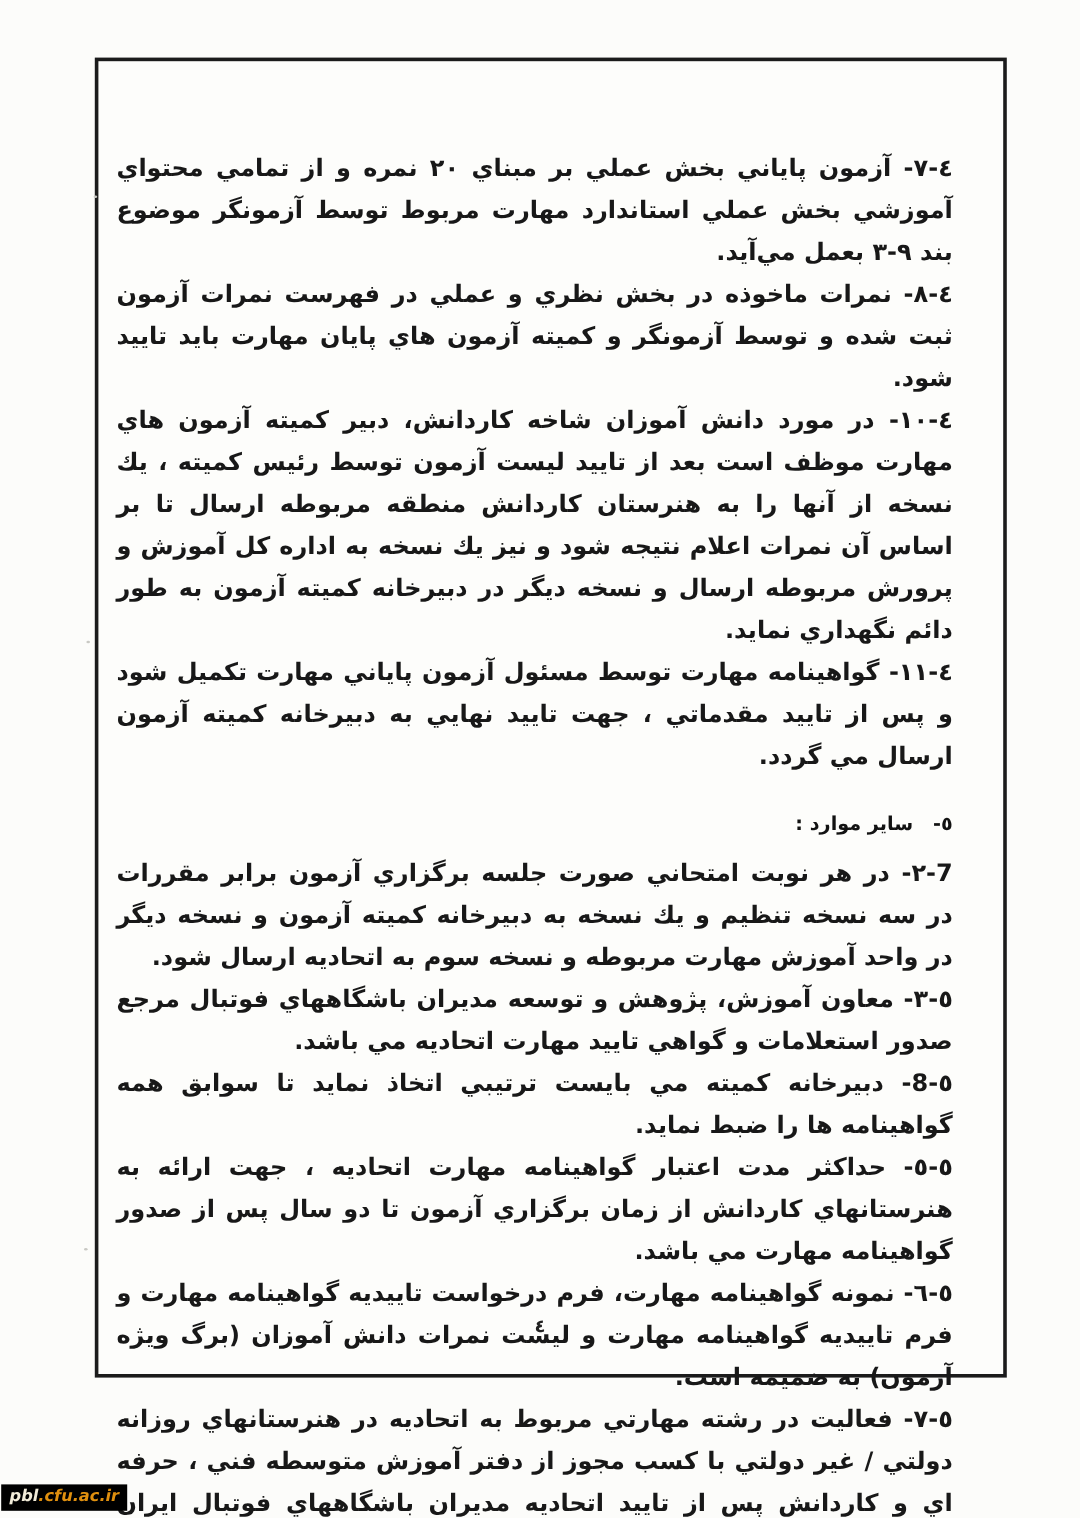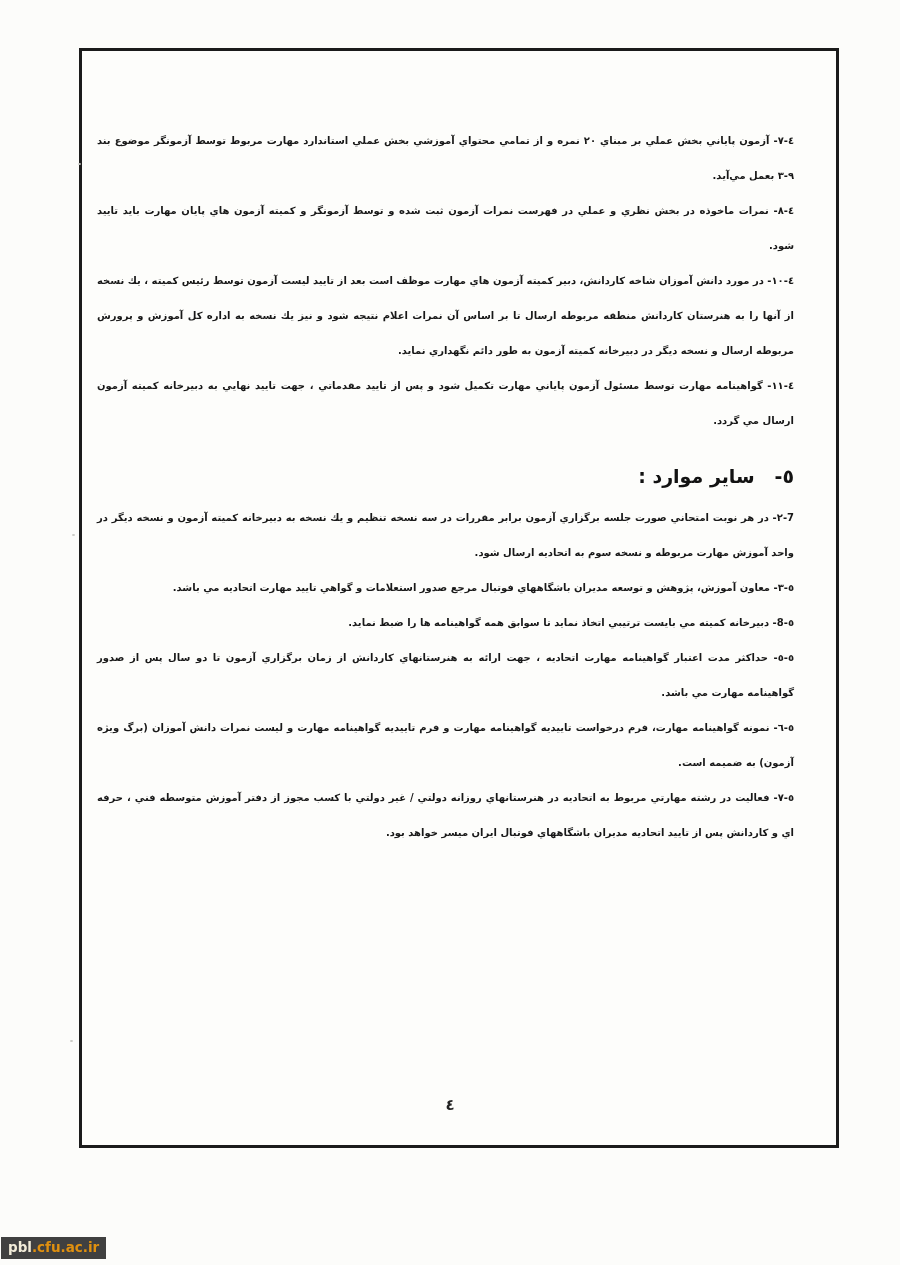--- a/index.html
+++ b/index.html
@@ -29,51 +29,52 @@
     top: 72px;
     right: 42px;
     left: 15px;
     direction: rtl;
   }
   .para {
     margin: 0;
     direction: rtl;
     unicode-bidi: embed;
     text-align: justify;
-    font-size: 10px;
+    font-size: 20px;
     font-weight: bold;
     line-height: 35px;
     color: #181818;
     letter-spacing: 0px;
   }
   .section-heading {
     margin: 21px 0 6px 0;
     direction: rtl;
     text-align: right;
-    font-size: 19px;
+    font-size: 16px;
     font-weight: bold;
     line-height: 35px;
     color: #121212;
   }
   .page-number {
     position: absolute;
     left: 0;
     top: 1096px;
     width: 900px;
     text-align: center;
     font-size: 15px;
     font-weight: bold;
     color: #222;
   }
   .watermark {
     position: absolute;
     left: 1px;
     top: 1237px;
-    background: #404040;
+    background: #000000;
     padding: 2px 7px 3px 7px;
+    font-style: italic;
     font-weight: bold;
     font-size: 13.5px;
     line-height: 17px;
     white-space: nowrap;
   }
   .watermark .wm-prefix { color: #f2ecd9; }
   .watermark .wm-suffix { color: #e0900f; }
   .speck {
     position: absolute;
     background: #c9c9c4;

